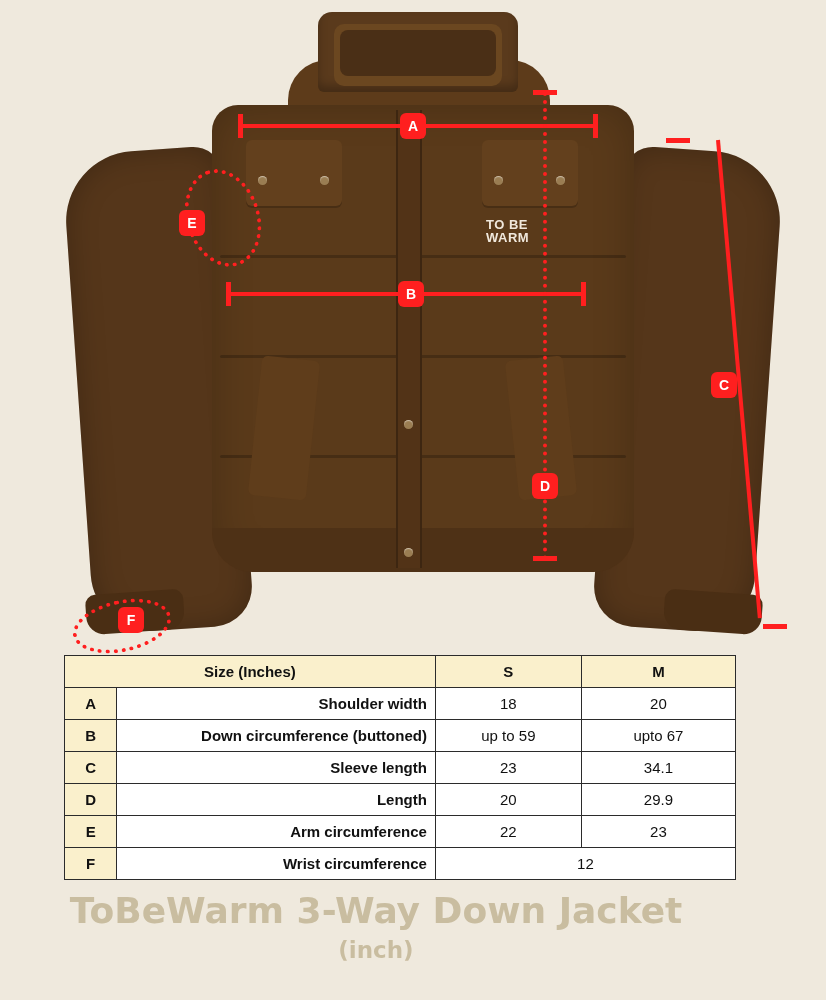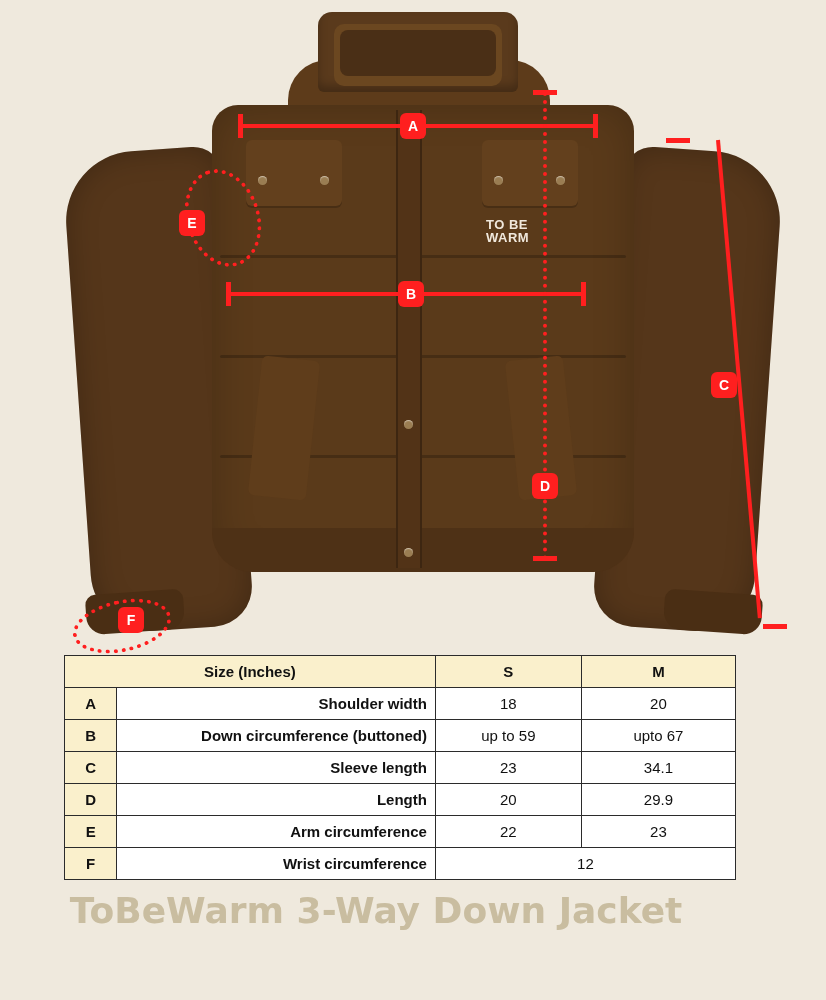--- a/index.html
+++ b/index.html
@@ -371,13 +371,14 @@
     <tr>
       <td class="key">F</td>
       <td class="label">Wrist circumference</td>
       <td colspan="2">12</td>
     </tr>
   </tbody>
 </table>
 
 <div id="footer">
   <div id="footer-title">ToBeWarm 3-Way Down Jacket</div>
+  <div id="footer-sub">(inch)</div>
 </div>
 
 </body></html>

